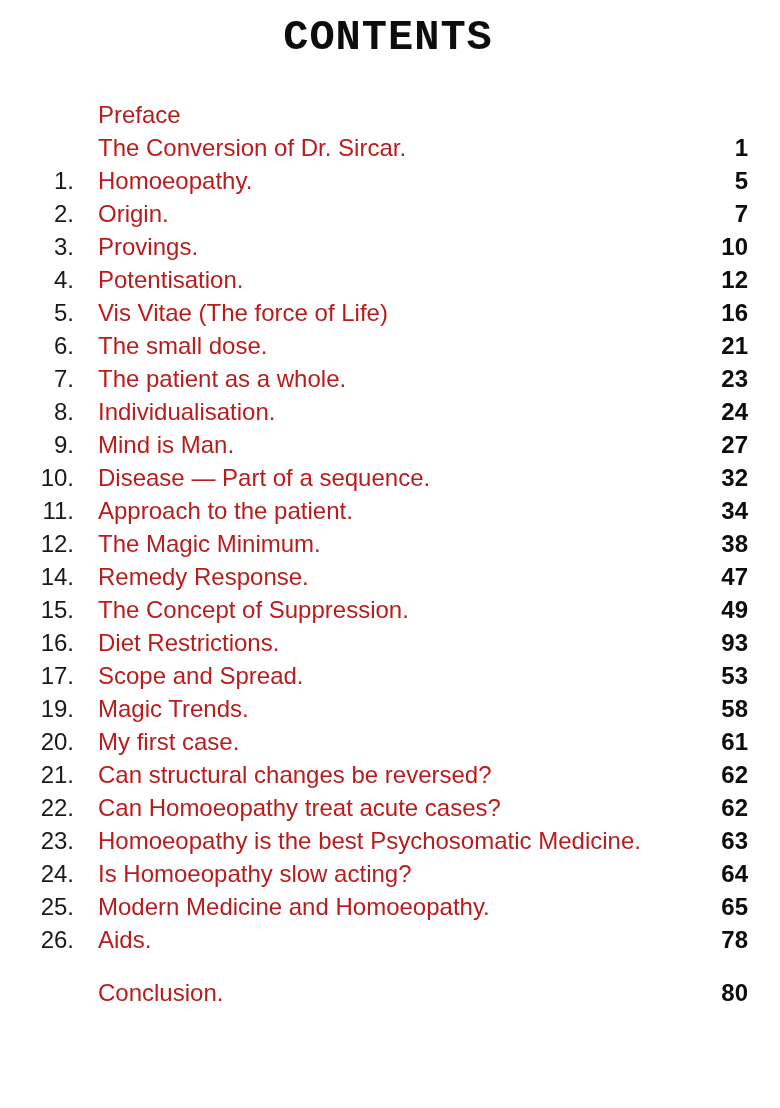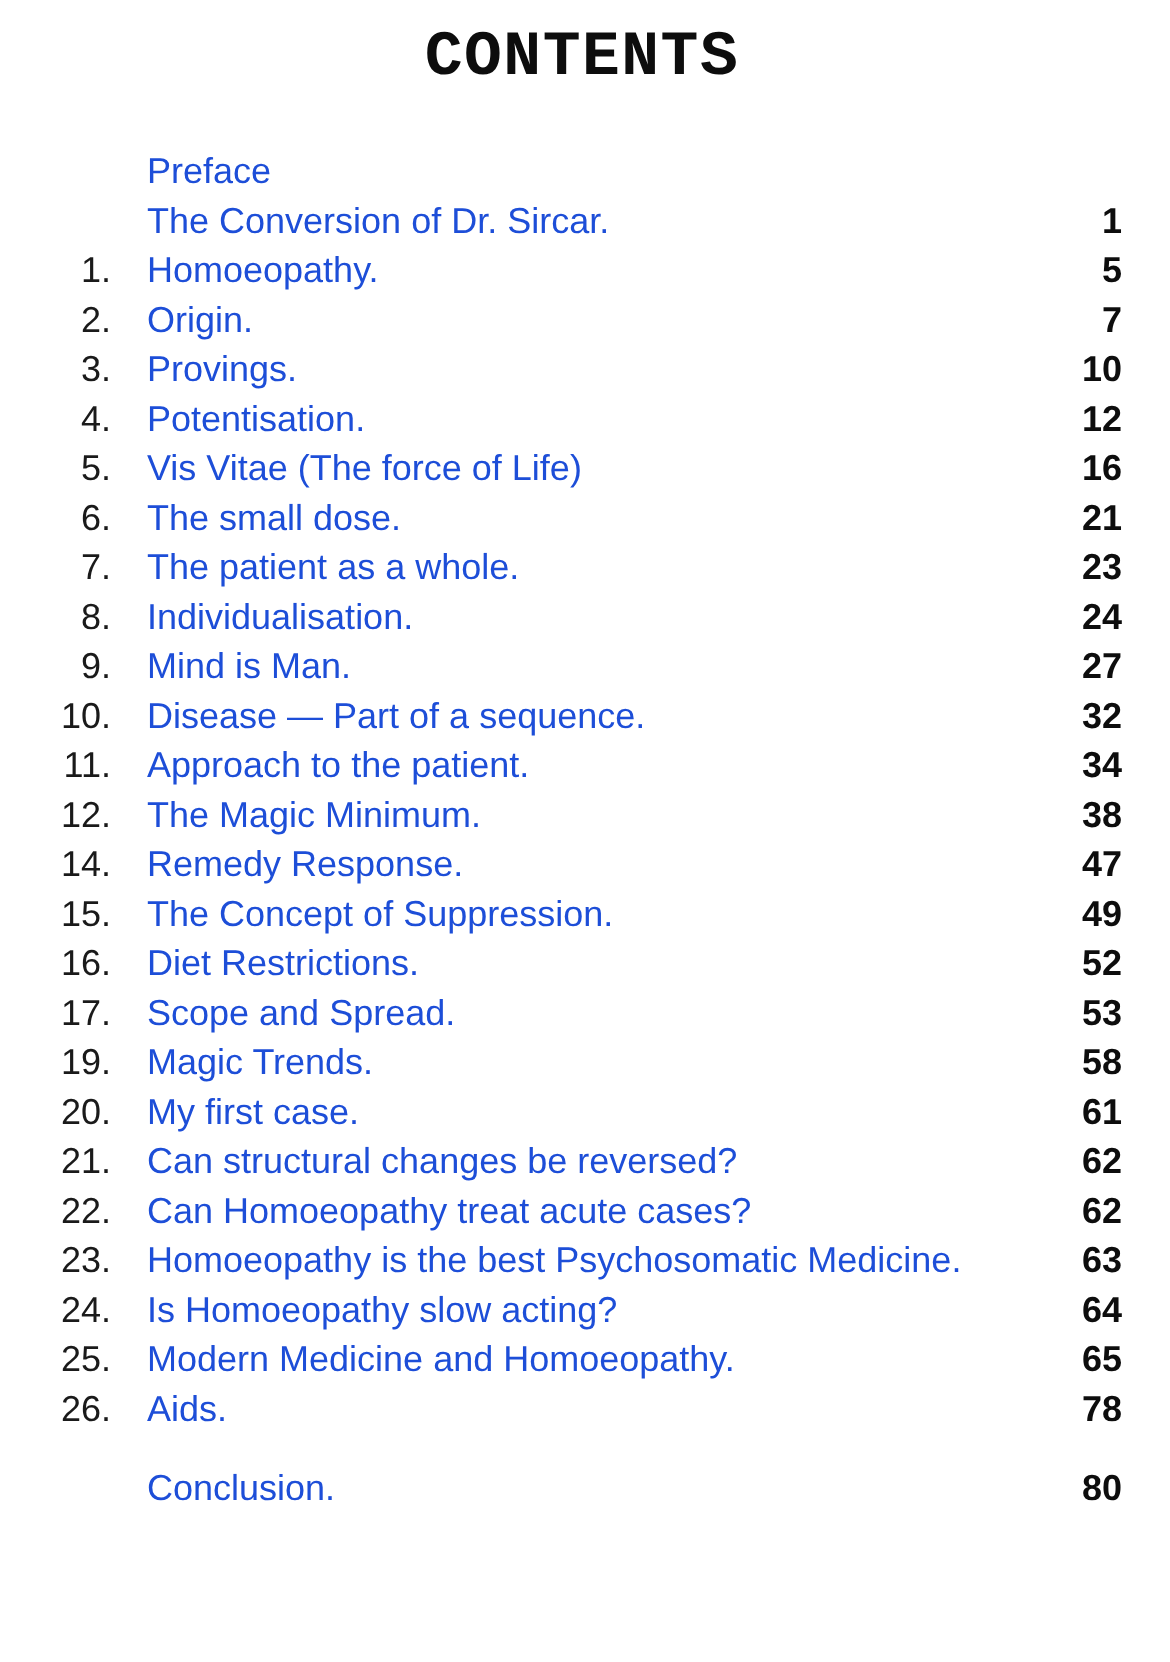--- a/index.html
+++ b/index.html
@@ -44,21 +44,21 @@
     width: 46px;
     flex: 0 0 46px;
     text-align: right;
     padding-right: 0;
     color: #1a1a1a;
   }
   .toc-title {
     flex: 1 1 auto;
     text-align: left;
     padding-left: 24px;
-    color: #1d4ed8;
+    color: #b91c1c;
     white-space: nowrap;
     overflow: hidden;
   }
   .toc-page {
     flex: 0 0 48px;
     width: 48px;
     text-align: right;
     font-weight: 700;
     color: #0d0d0d;
   }
@@ -152,21 +152,21 @@
     <span class="toc-page">47</span>
   </div>
         <div class="toc-row">
     <span class="toc-num">15.</span>
     <span class="toc-title">The Concept of Suppression.</span>
     <span class="toc-page">49</span>
   </div>
         <div class="toc-row">
     <span class="toc-num">16.</span>
     <span class="toc-title">Diet Restrictions.</span>
-    <span class="toc-page">52</span>
+    <span class="toc-page">93</span>
   </div>
         <div class="toc-row">
     <span class="toc-num">17.</span>
     <span class="toc-title">Scope and Spread.</span>
     <span class="toc-page">53</span>
   </div>
         <div class="toc-row">
     <span class="toc-num">19.</span>
     <span class="toc-title">Magic Trends.</span>
     <span class="toc-page">58</span>

